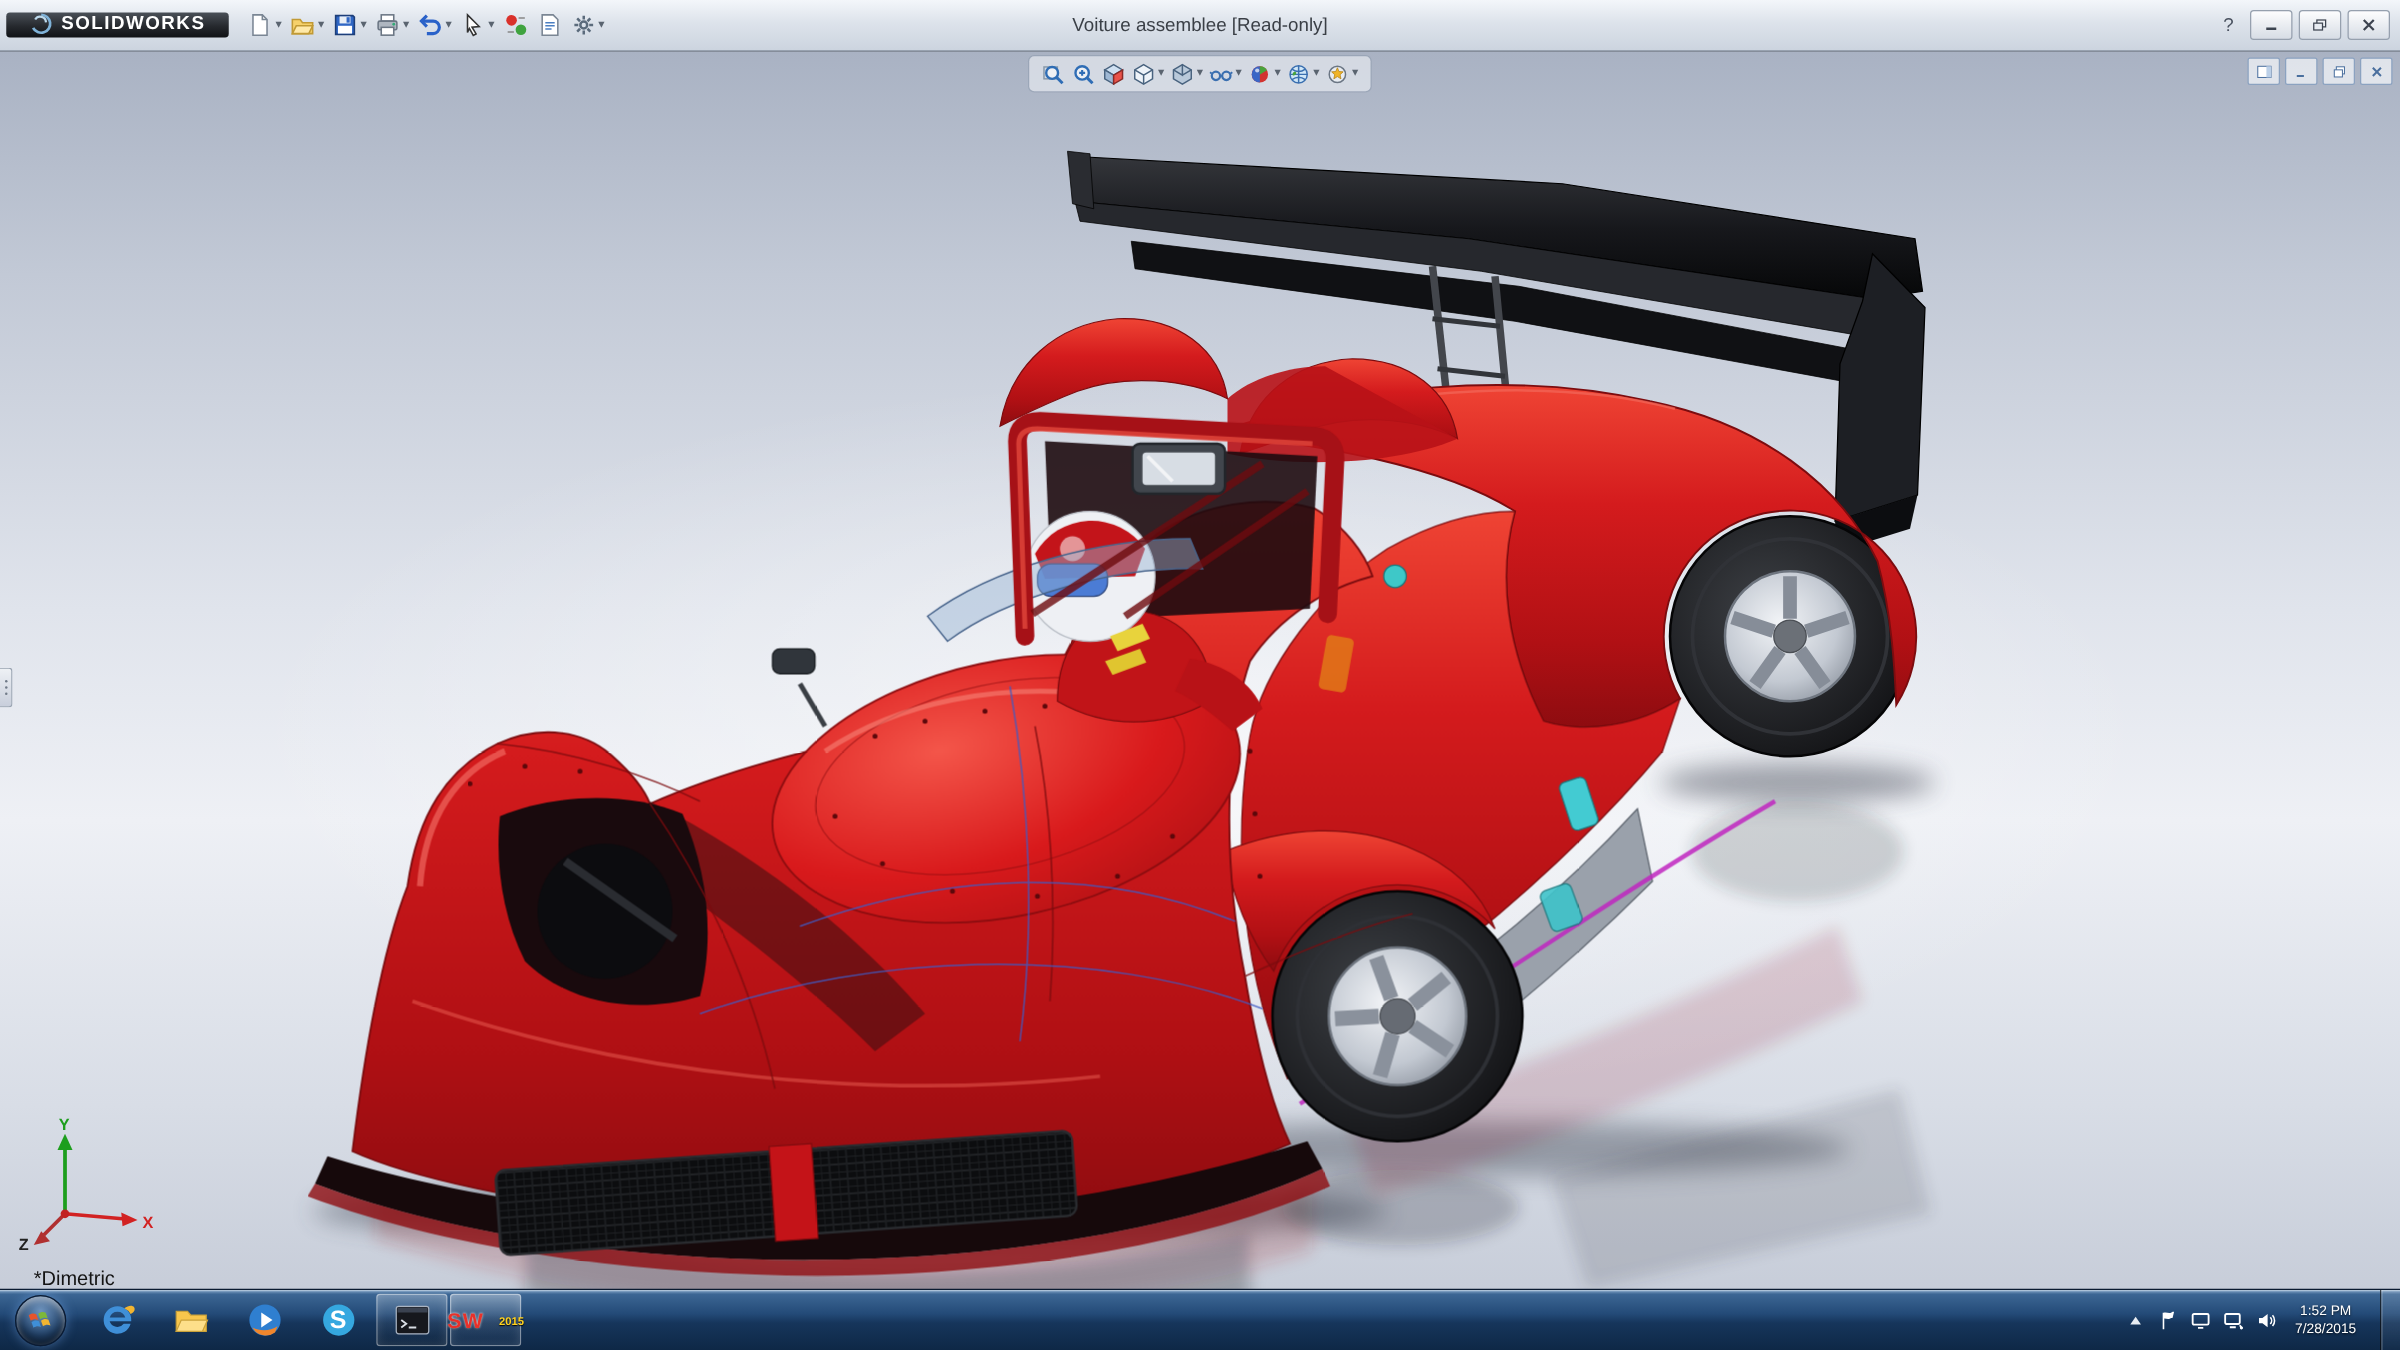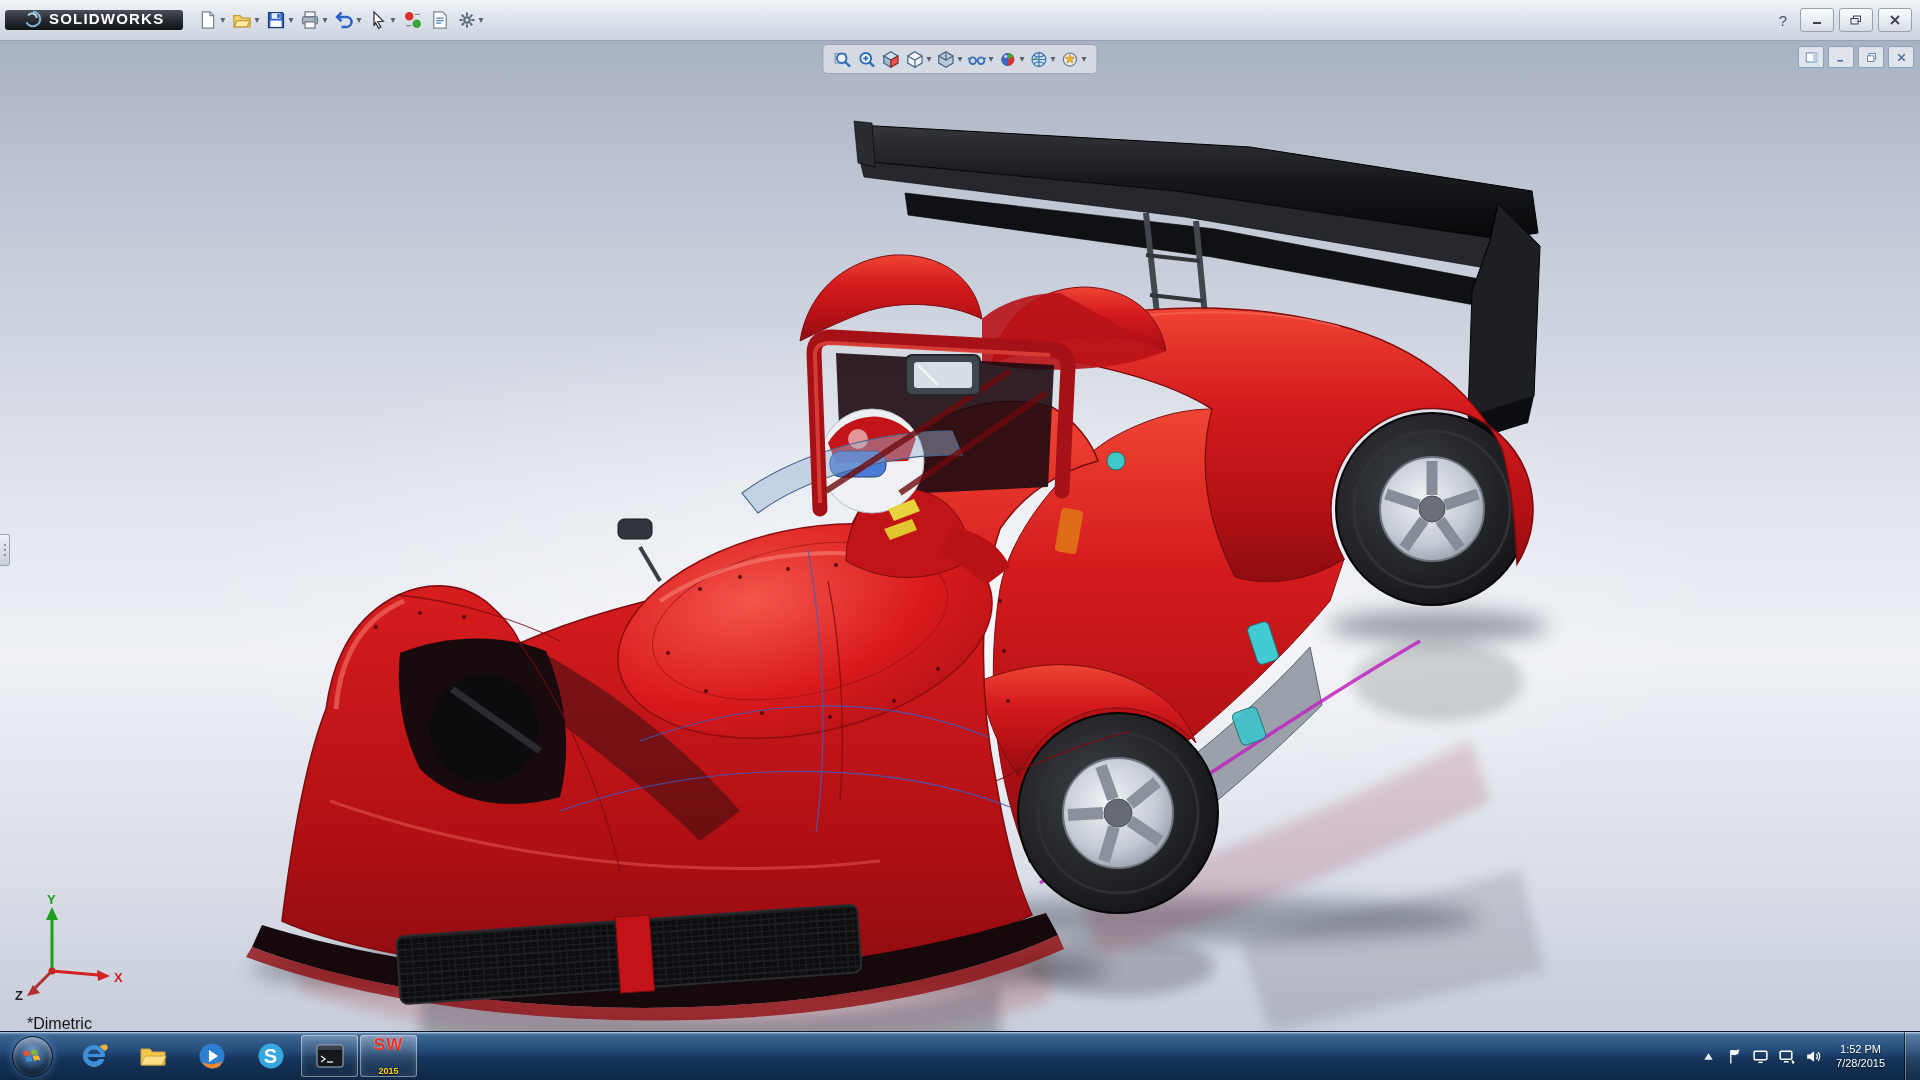--- a/index.html
+++ b/index.html
@@ -52,21 +52,21 @@
   .orb svg{width:24px;height:24px;}
   .task-btn{width:57px;margin:3px 1px;display:flex;align-items:center;justify-content:center;border-radius:3px;position:relative;}
   .task-btn .app-icon{display:flex;}
   .task-btn svg{width:32px;height:32px;}
   .task-btn.running{background:linear-gradient(rgba(255,255,255,.24),rgba(255,255,255,.07) 45%,rgba(0,0,0,.14));
     box-shadow:inset 0 0 0 1px rgba(255,255,255,.4), inset 0 0 9px rgba(255,255,255,.18);}
   .task-btn.focused{background:linear-gradient(rgba(255,255,255,.34),rgba(255,255,255,.12) 45%,rgba(25,50,85,.25));}
   .skype-wrap{position:relative;display:flex;}
   .skype-s{position:absolute;left:0;top:0;width:32px;height:32px;display:flex;align-items:center;justify-content:center;
     color:#fff;font-weight:bold;font-size:20px;}
-  .sw-icon{display:flex;flex-direction:column;align-items:center;line-height:1;gap:12px;}
+  .sw-icon{display:flex;align-items:center;line-height:1;gap:12px;}
   .sw-letters{font-weight:bold;font-size:17px;color:#e8312a;text-shadow:0 0 2px #fff,0 1px 1px rgba(0,0,0,.6);letter-spacing:1px;}
   .sw-badge{font-size:9px;font-weight:bold;color:#ffd21f;margin-top:2px;text-shadow:0 1px 1px #000;text-align:right;}
   .tray{margin-left:auto;display:flex;align-items:center;gap:9px;padding-left:10px;}
   .tray-icon{display:flex;}
   .tray-icon svg{width:17px;height:17px;}
   .clock{text-align:center;color:#fff;font-size:11px;line-height:1.3;padding:0 10px 0 6px;text-shadow:0 1px 2px rgba(0,0,0,.8);}
   .show-desktop{width:15px;align-self:stretch;border-left:1px solid rgba(0,0,0,.65);
     box-shadow:inset 1px 0 0 rgba(255,255,255,.3);background:linear-gradient(180deg,rgba(255,255,255,.14),rgba(255,255,255,.02));}
 </style>
 </head>
@@ -158,20 +158,21 @@
       <span class="tbtn">
         <span class="icon">
           <svg viewBox="0 0 16 16">
             <circle cx="8" cy="8" r="2.2" fill="none" stroke="#5b6b7c" stroke-width="1.6"></circle>
             <path d="M8 2v2.5M8 11.5V14M2 8h2.5M11.5 8H14M3.8 3.8l1.8 1.8M10.4 10.4l1.8 1.8M12.2 3.8l-1.8 1.8M5.6 10.4l-1.8 1.8" stroke="#5b6b7c" stroke-width="1.6"></path>
           </svg>
         </span>
         <span class="caret">▾</span>
       </span>
     </div>
+  <div class="title">Voiture assemblee [Read-only]</div>
   <div class="win-controls">
     <span class="help-btn">?</span>
     <span class="win-btn">
       <svg viewBox="0 0 12 10">
           <path d="M2 8h8" stroke="#3d4450" stroke-width="2"></path>
         </svg>
     </span>
     <span class="win-btn">
       <svg viewBox="0 0 12 10">
           <rect x="3.5" y="1" width="7" height="5.5" fill="none" stroke="#3d4450"></rect>

